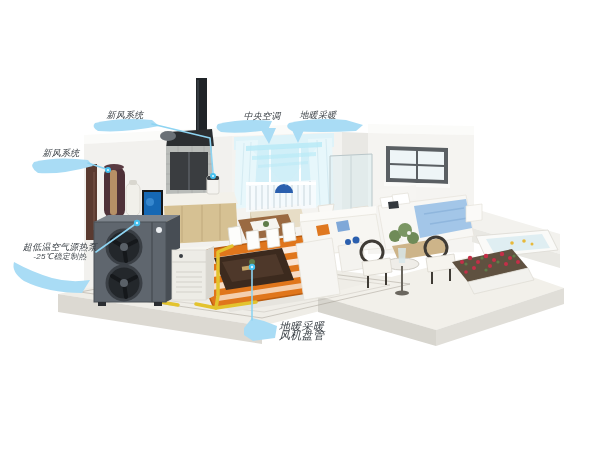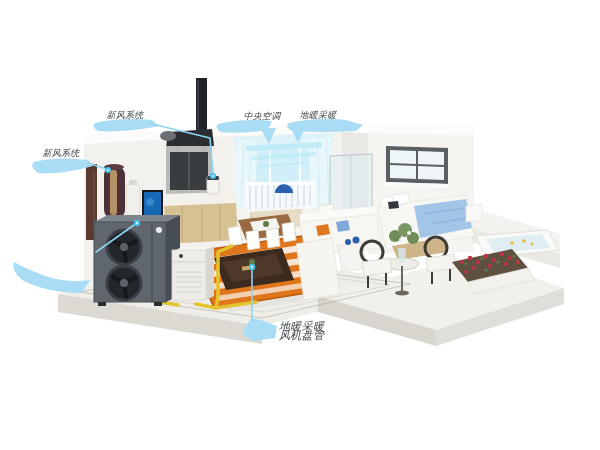--- a/index.html
+++ b/index.html
@@ -334,18 +334,20 @@
 
 <div class="label" style="left:289px;top:110px;width:58px;">
   <span>地暖采暖</span>
 </div>
 
 <div class="label" style="left:31px;top:148px;width:60px;">
   <span>新风系统</span>
 </div>
 
 <div class="label" style="left:6px;top:242px;width:108px;">
+  <div>超低温空气源热泵</div>
+  <div class="sub">-25℃稳定制热</div>
 </div>
 
 <div class="label label-small" style="left:279px;top:322px;width:44px;">
   <div>地暖采暖</div>
   <div>风机盘管</div>
 </div>
 
 </body></html>

